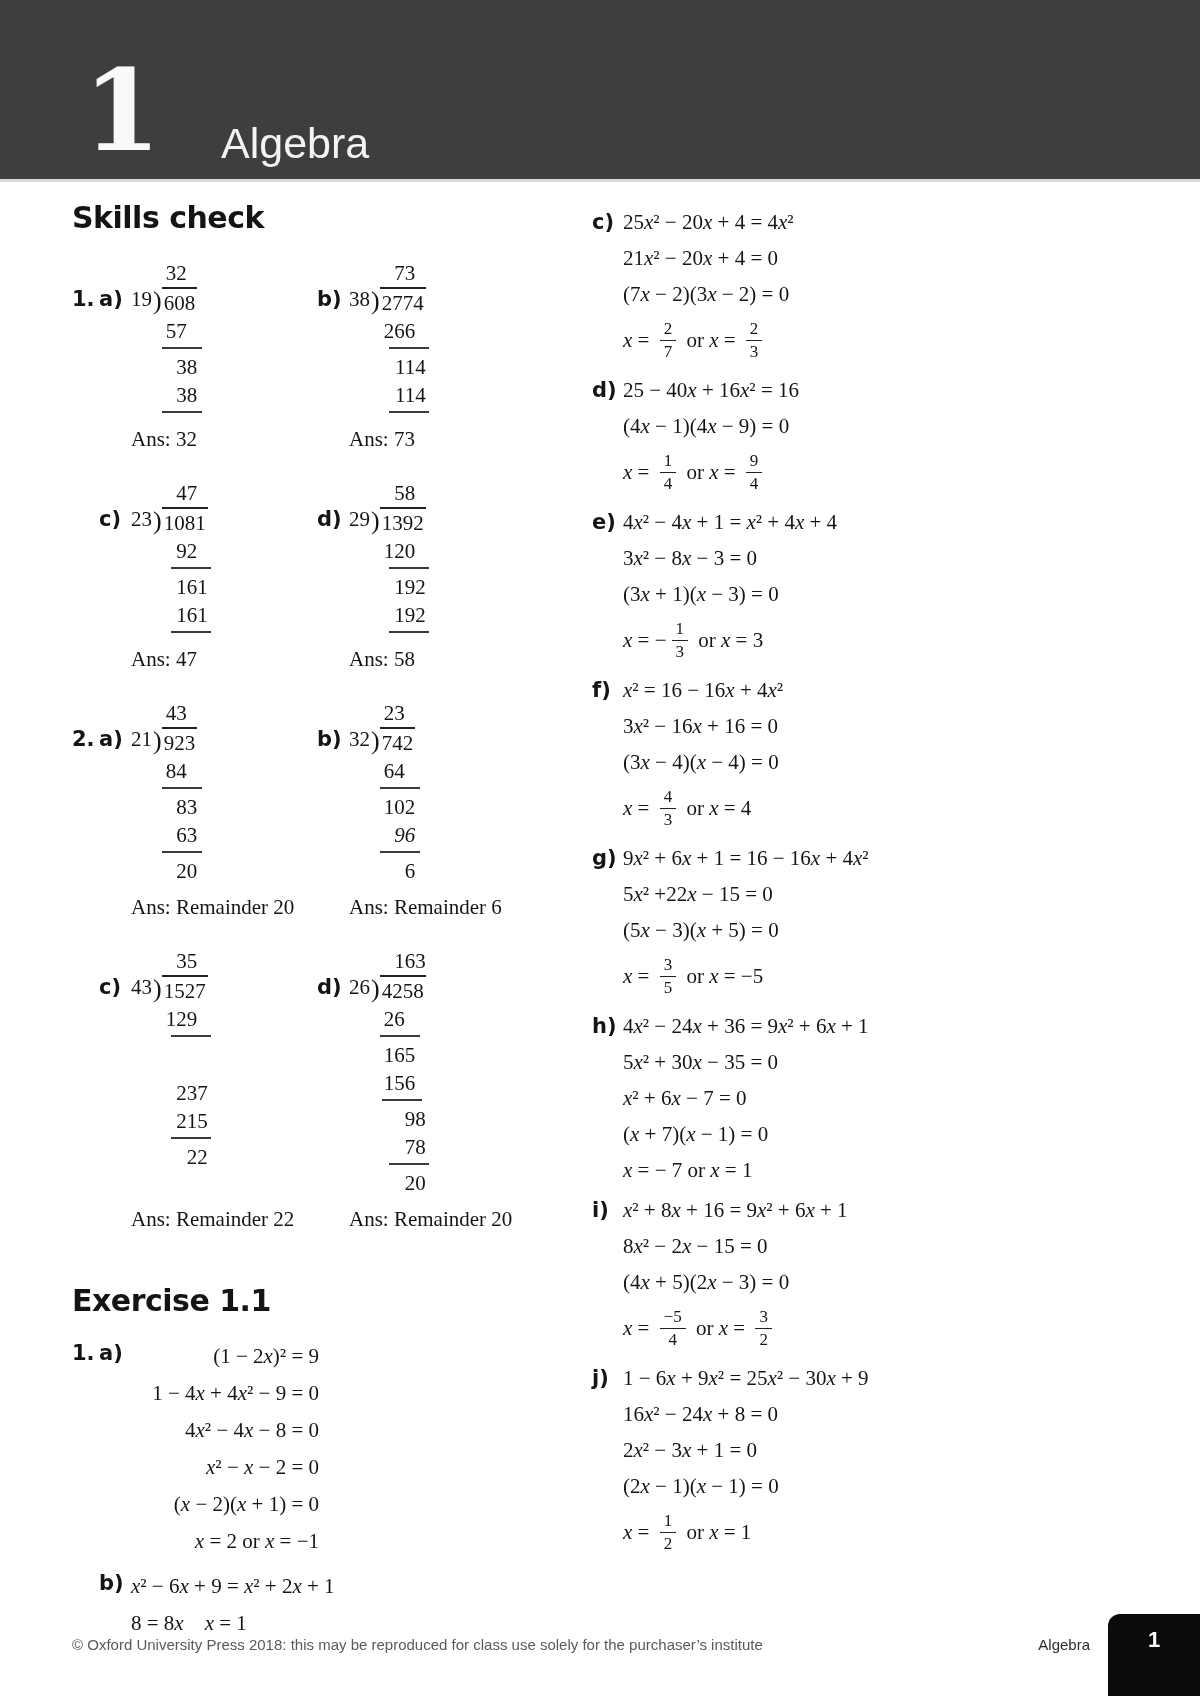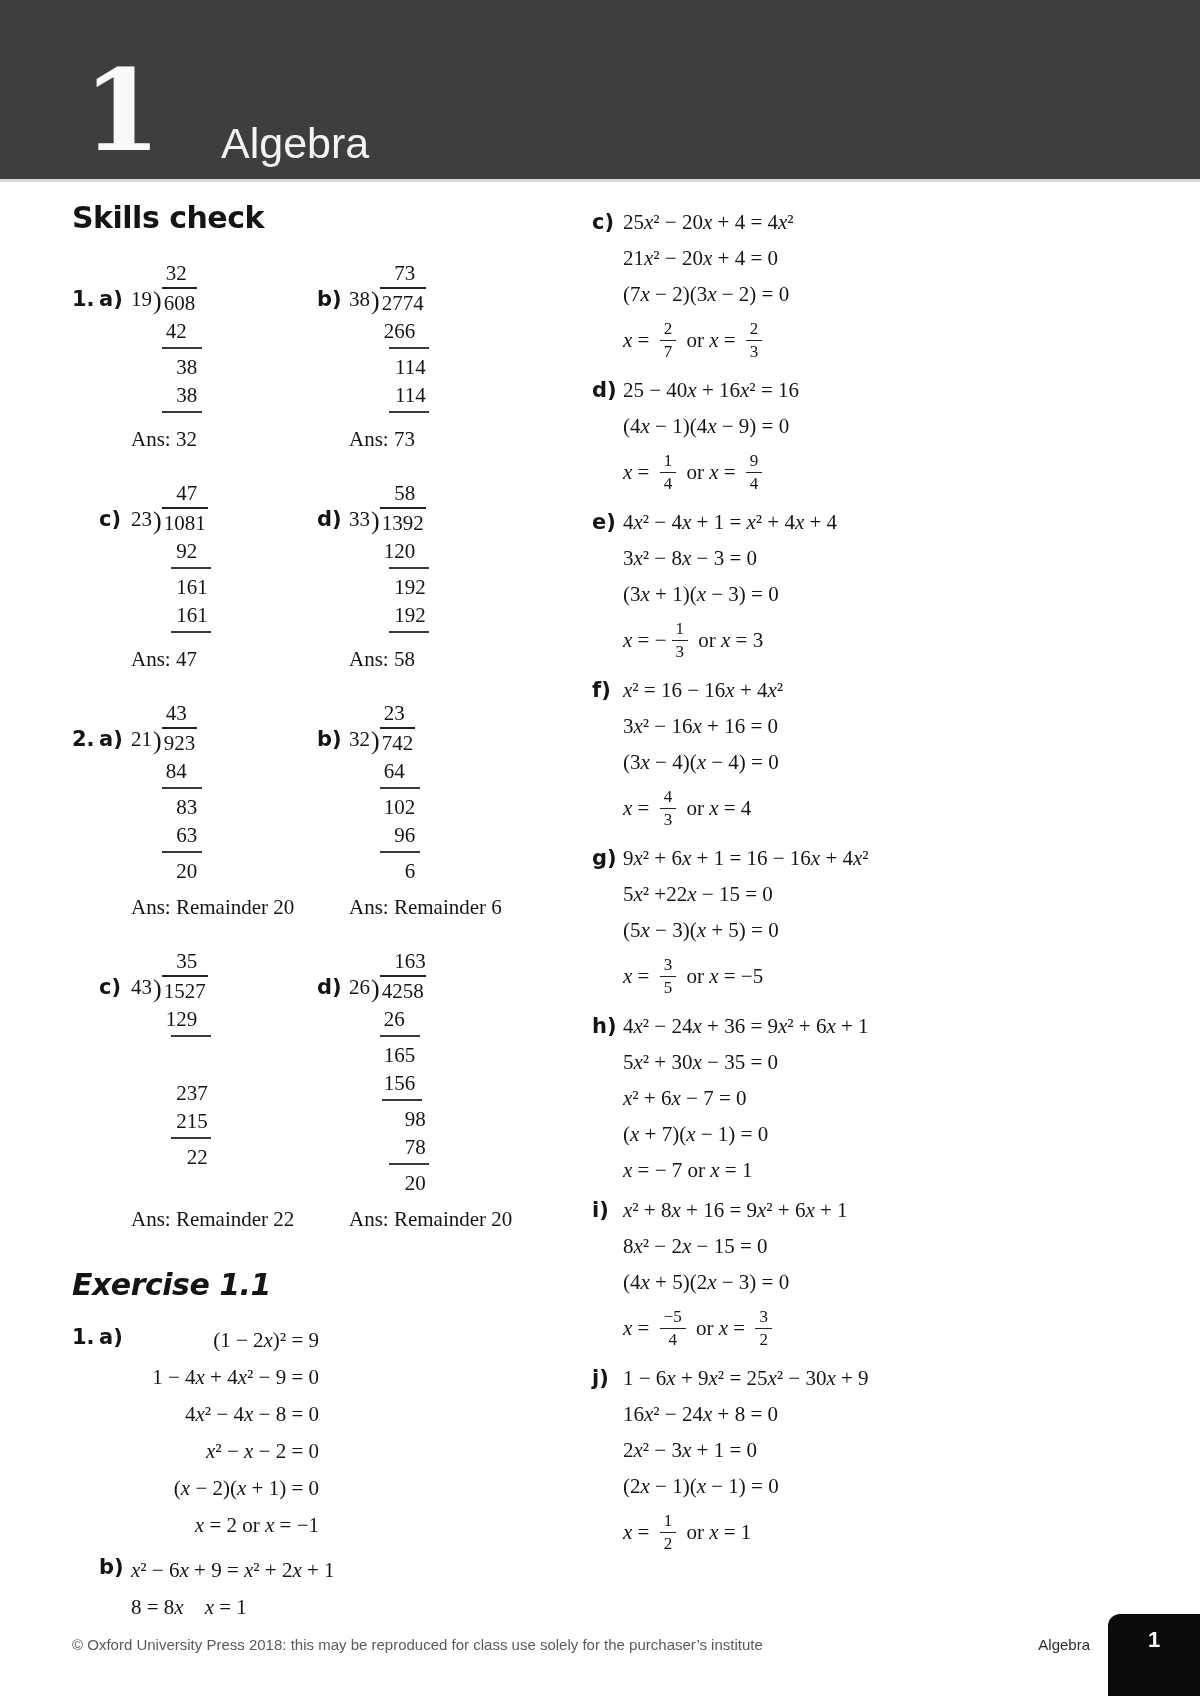--- a/index.html
+++ b/index.html
@@ -32,21 +32,21 @@
     font-family:"Liberation Sans",sans-serif;font-weight:400;font-size:43px;line-height:1.1;
     color:#f4f4f4;
   }
   
   .col-left{position:absolute;left:72px;top:196px;width:490px;}
   .col-right{position:absolute;left:592px;top:196px;width:570px;}
   h2.sect{
     font-family:"DejaVu Sans",sans-serif;font-weight:700;font-size:30px;
     letter-spacing:-0.5px;color:#141414;margin:4px 0 24px 0;
   }
-  h2.ex{margin-top:32px;margin-bottom:20px;font-style:italic;}
+  h2.ex{margin-top:48px;margin-bottom:20px;}
   
   .group{display:flex;align-items:stretch;margin-bottom:24px;}
   .gnum{width:27px;flex:0 0 27px;padding-top:28px;
         font-family:"DejaVu Sans",sans-serif;font-weight:700;font-size:21px;}
   .sitem{width:218px;flex:0 0 218px;display:flex;align-items:stretch;}
   .sitem:last-child{width:auto;flex:1 1 auto;}
   .slabel{width:32px;flex:0 0 32px;padding-top:28px;
           font-family:"DejaVu Sans",sans-serif;font-weight:700;font-size:21px;}
   .division{font-size:21px;display:flex;flex-direction:column;}
   .dgrid{display:flex;}
@@ -102,21 +102,21 @@
       <div class="group">
         <div class="gnum">1.</div>
         <div class="sitem">
           <div class="slabel">a)</div>
           <div class="division">
             <div class="dgrid">
               <div class="dleft"><span class="divisor">19</span><span class="dparen">)</span></div>
               <div class="dright" style="width: calc(3ch + 4px);">
                 <div class="dquot" style="padding-right: 1ch;">32</div>
                 <div class="ddiv">608</div>
-                <div class="dstep" style="padding-right: 1ch;">42</div>
+                <div class="dstep" style="padding-right: 1ch;">57</div>
                 <div class="drule" style="margin-right: calc(0ch - 3px);"></div>
                 <div class="dstep" style="padding-right: 0ch;">38</div>
                 <div class="dstep" style="padding-right: 0ch;">38</div>
                 <div class="drule" style="margin-right: calc(0ch - 3px);"></div>
               </div>
             </div>
             <div class="dans">Ans: 32</div>
           </div>
         </div>
         <div class="sitem">
@@ -155,21 +155,21 @@
                 <div class="drule" style="margin-right: calc(0ch - 3px);"></div>
               </div>
             </div>
             <div class="dans">Ans: 47</div>
           </div>
         </div>
         <div class="sitem">
           <div class="slabel">d)</div>
           <div class="division">
             <div class="dgrid">
-              <div class="dleft"><span class="divisor">33</span><span class="dparen">)</span></div>
+              <div class="dleft"><span class="divisor">29</span><span class="dparen">)</span></div>
               <div class="dright" style="width: calc(4ch + 4px);">
                 <div class="dquot" style="padding-right: 1ch;">58</div>
                 <div class="ddiv">1392</div>
                 <div class="dstep" style="padding-right: 1ch;">120</div>
                 <div class="drule" style="margin-right: calc(0ch - 3px);"></div>
                 <div class="dstep" style="padding-right: 0ch;">192</div>
                 <div class="dstep" style="padding-right: 0ch;">192</div>
                 <div class="drule" style="margin-right: calc(0ch - 3px);"></div>
               </div>
             </div>
@@ -202,21 +202,21 @@
           <div class="slabel">b)</div>
           <div class="division">
             <div class="dgrid">
               <div class="dleft"><span class="divisor">32</span><span class="dparen">)</span></div>
               <div class="dright" style="width: calc(3ch + 4px);">
                 <div class="dquot" style="padding-right: 1ch;">23</div>
                 <div class="ddiv">742</div>
                 <div class="dstep" style="padding-right: 1ch;">64</div>
                 <div class="drule" style="margin-right: calc(0ch - 3px);"></div>
                 <div class="dstep" style="padding-right: 0ch;">102</div>
-                <div class="dstep" style="padding-right: 0ch;">96</div>
+                <div class="dstep" style="padding-right: 0ch; font-style: italic;">96</div>
                 <div class="drule" style="margin-right: calc(0ch - 3px);"></div>
                 <div class="dstep" style="padding-right: 0ch;">6</div>
               </div>
             </div>
             <div class="dans">Ans: Remainder 6</div>
           </div>
         </div>
       </div>
       <div class="group">
         <div class="gnum"></div>

